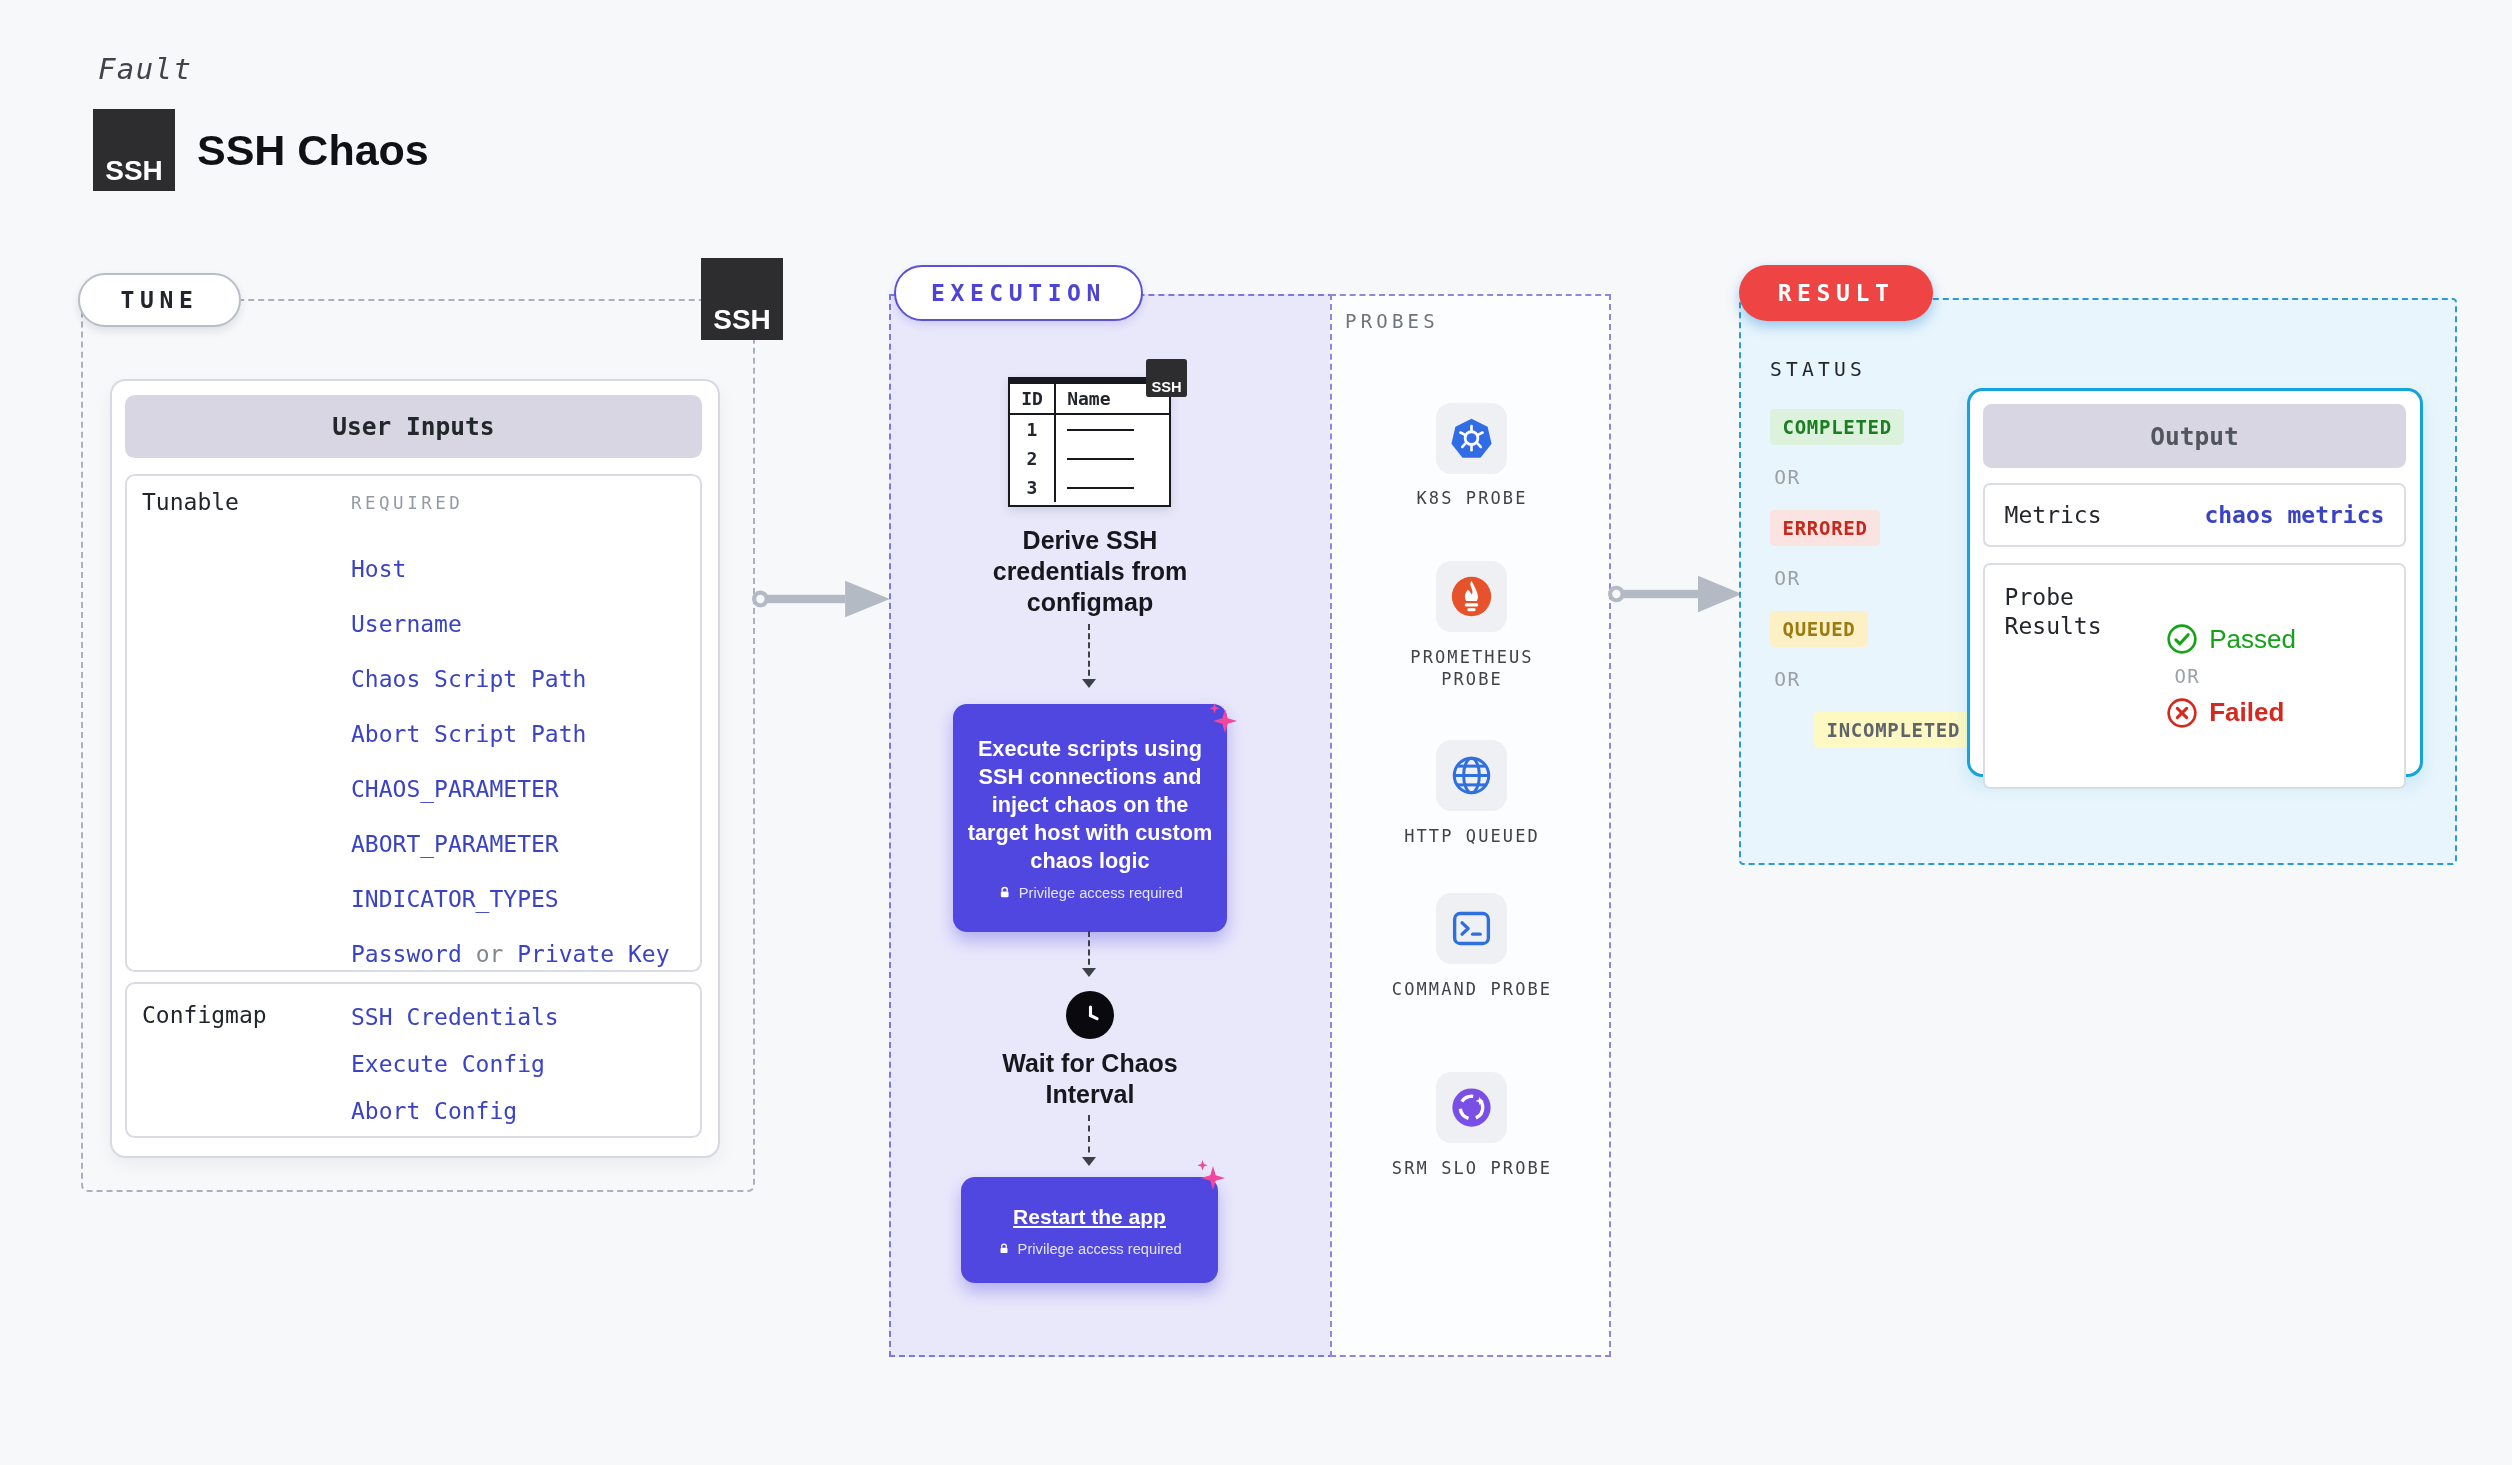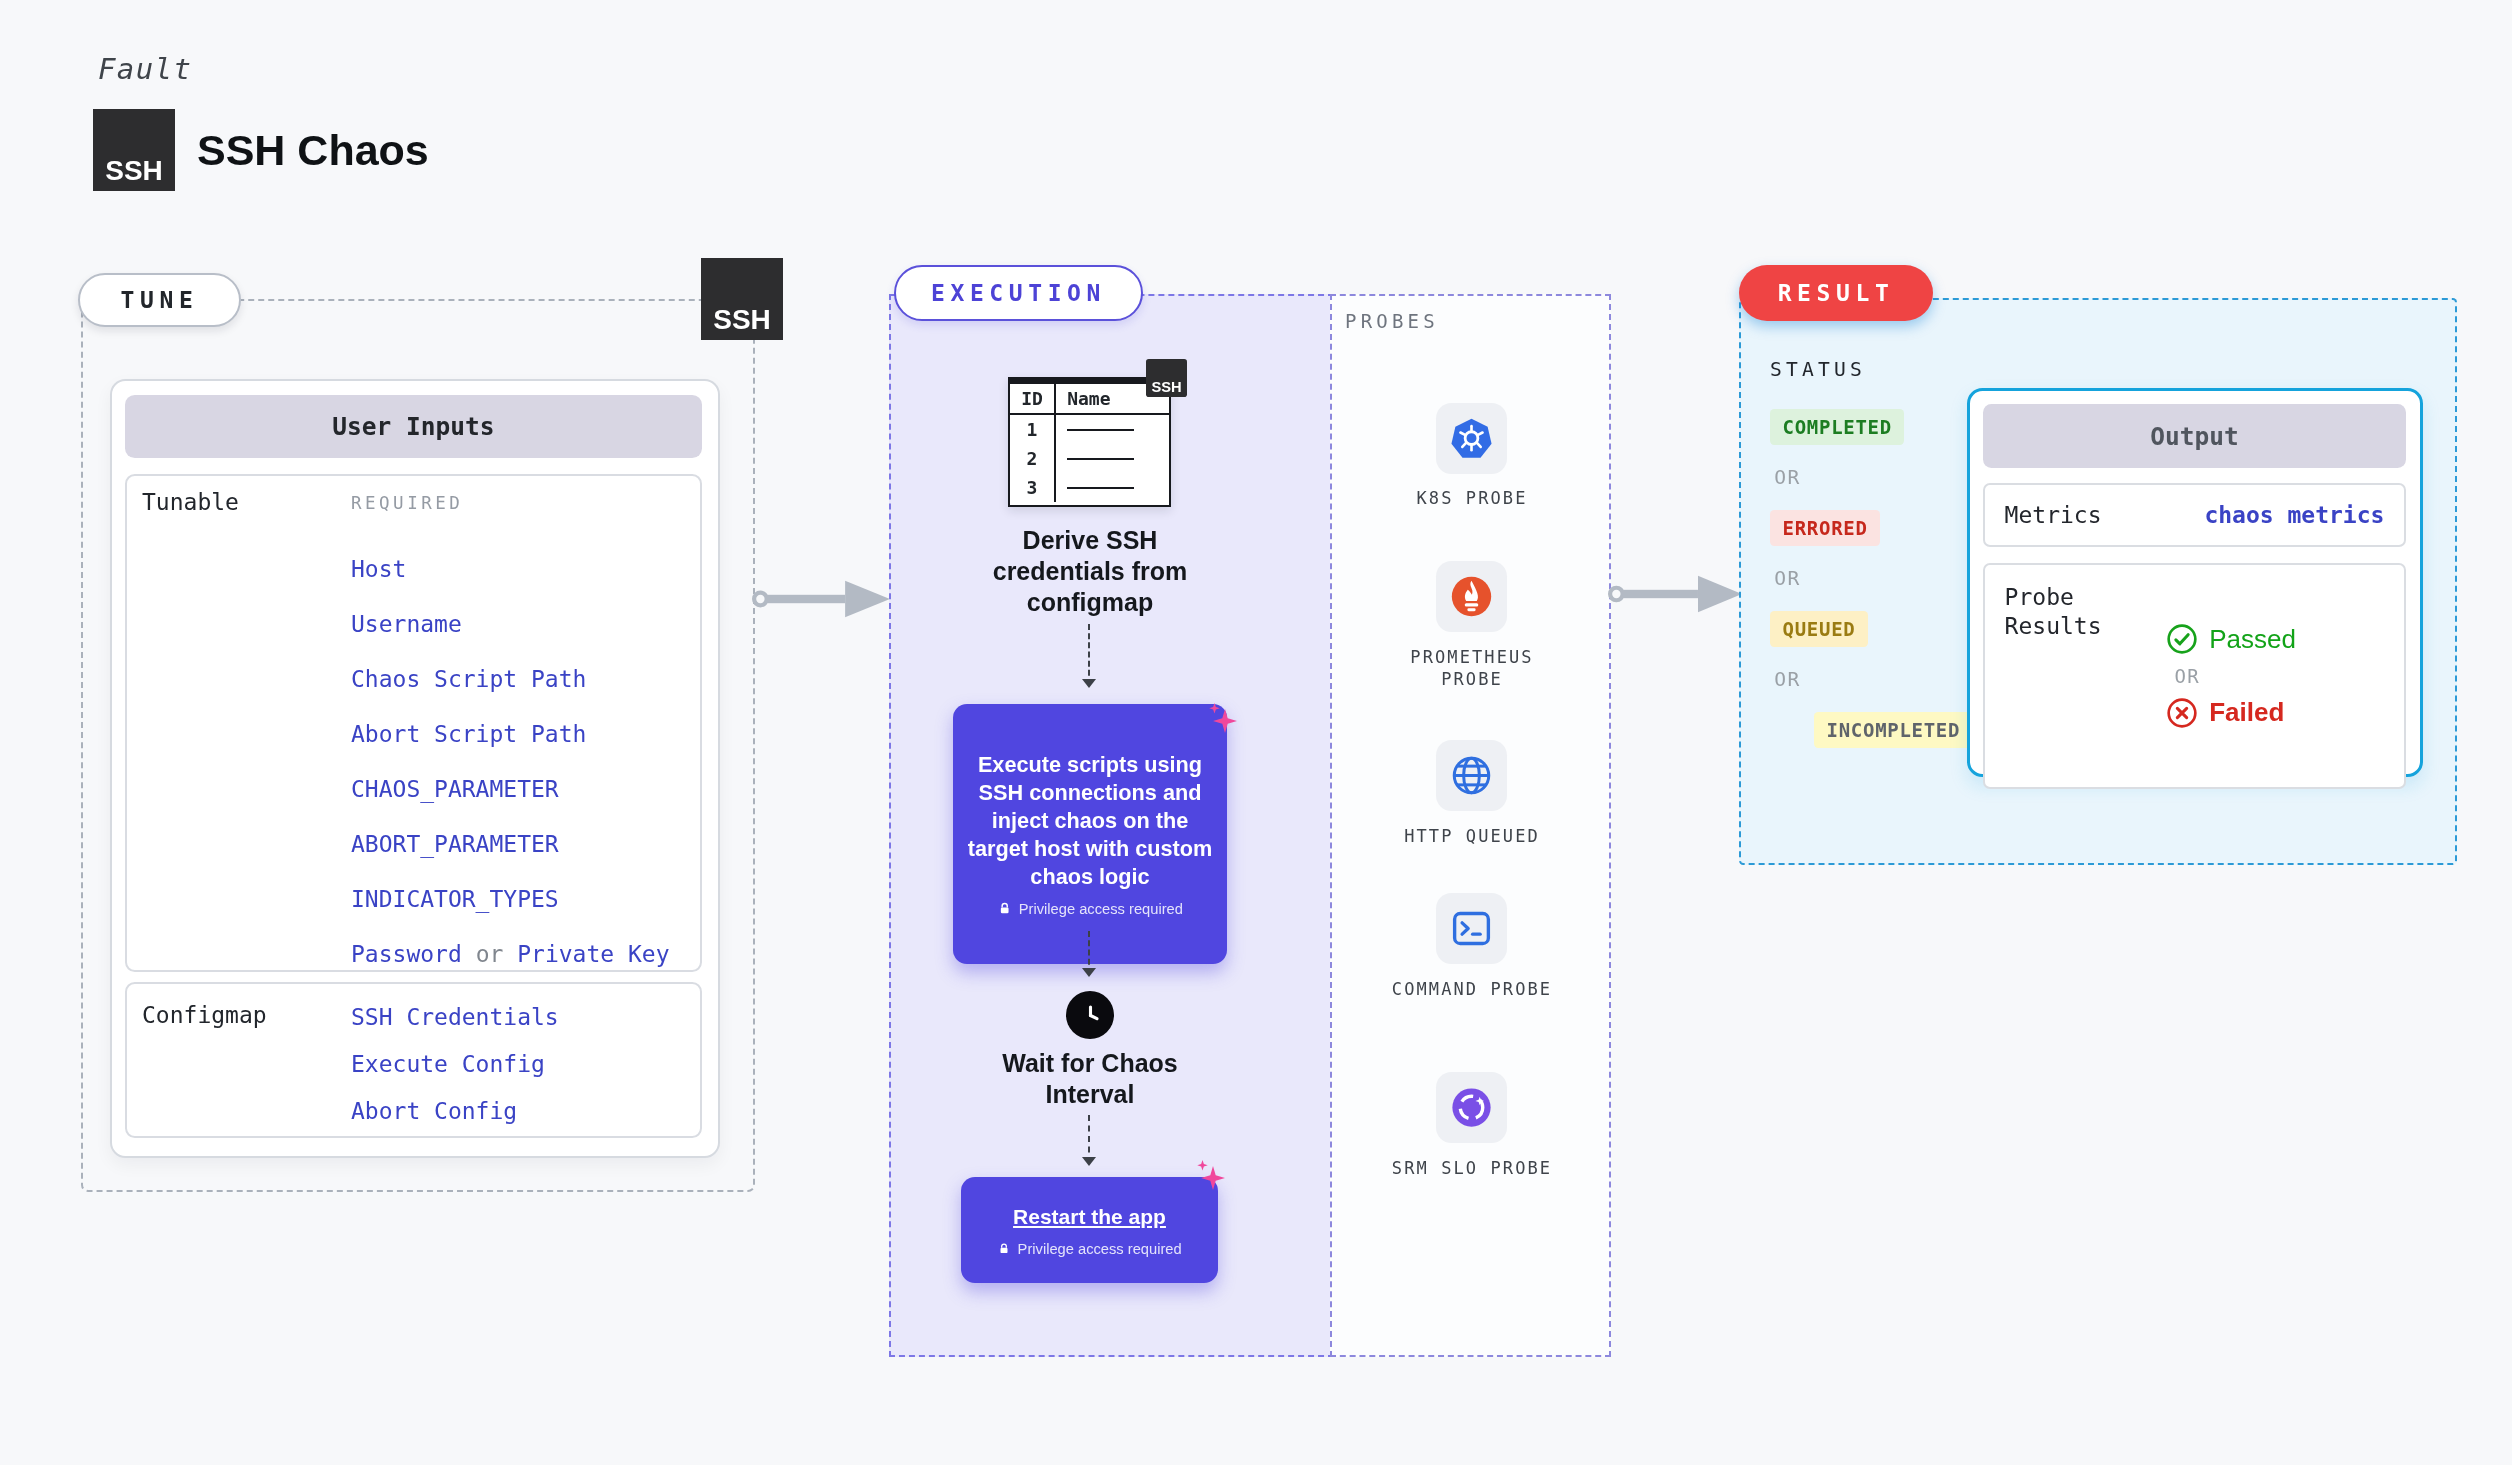--- a/index.html
+++ b/index.html
@@ -179,21 +179,21 @@
   <div class="tbl-row">
     <div class="tbl-c1">3</div>
     <div class="tbl-dash"></div>
   </div>
 </div>
 
 <div class="abs step-title" style="left:964px;top:525px;width:252px;">Derive SSH credentials from configmap</div>
 
 <div class="abs varrow" style="left:1088px;top:624px;height:61px;"></div>
 
-<div class="abs pbox" style="left:953px;top:704px;width:274px;height:260px;padding:17px 14px;">
+<div class="abs pbox" style="left:953px;top:704px;width:274px;height:228px;padding:17px 14px;">
   <div class="pbox-text">Execute scripts using SSH connections and inject chaos on the target host with custom chaos logic</div>
   <div class="priv">
     <svg width="15.4" height="15.4" viewBox="0 0 24 24">
       <path d="M8 10 V7.8 a4 4 0 0 1 8 0 V10" fill="none" stroke="#fff" stroke-width="2.2"></path>
       <rect x="6" y="10" width="12" height="9" rx="2" fill="#fff"></rect>
     </svg>
     <span>Privilege access required</span>
   </div>
 </div>
 <svg class="abs" style="left:1204px;top:700px;" width="36" height="36" viewBox="0 0 24 24">

